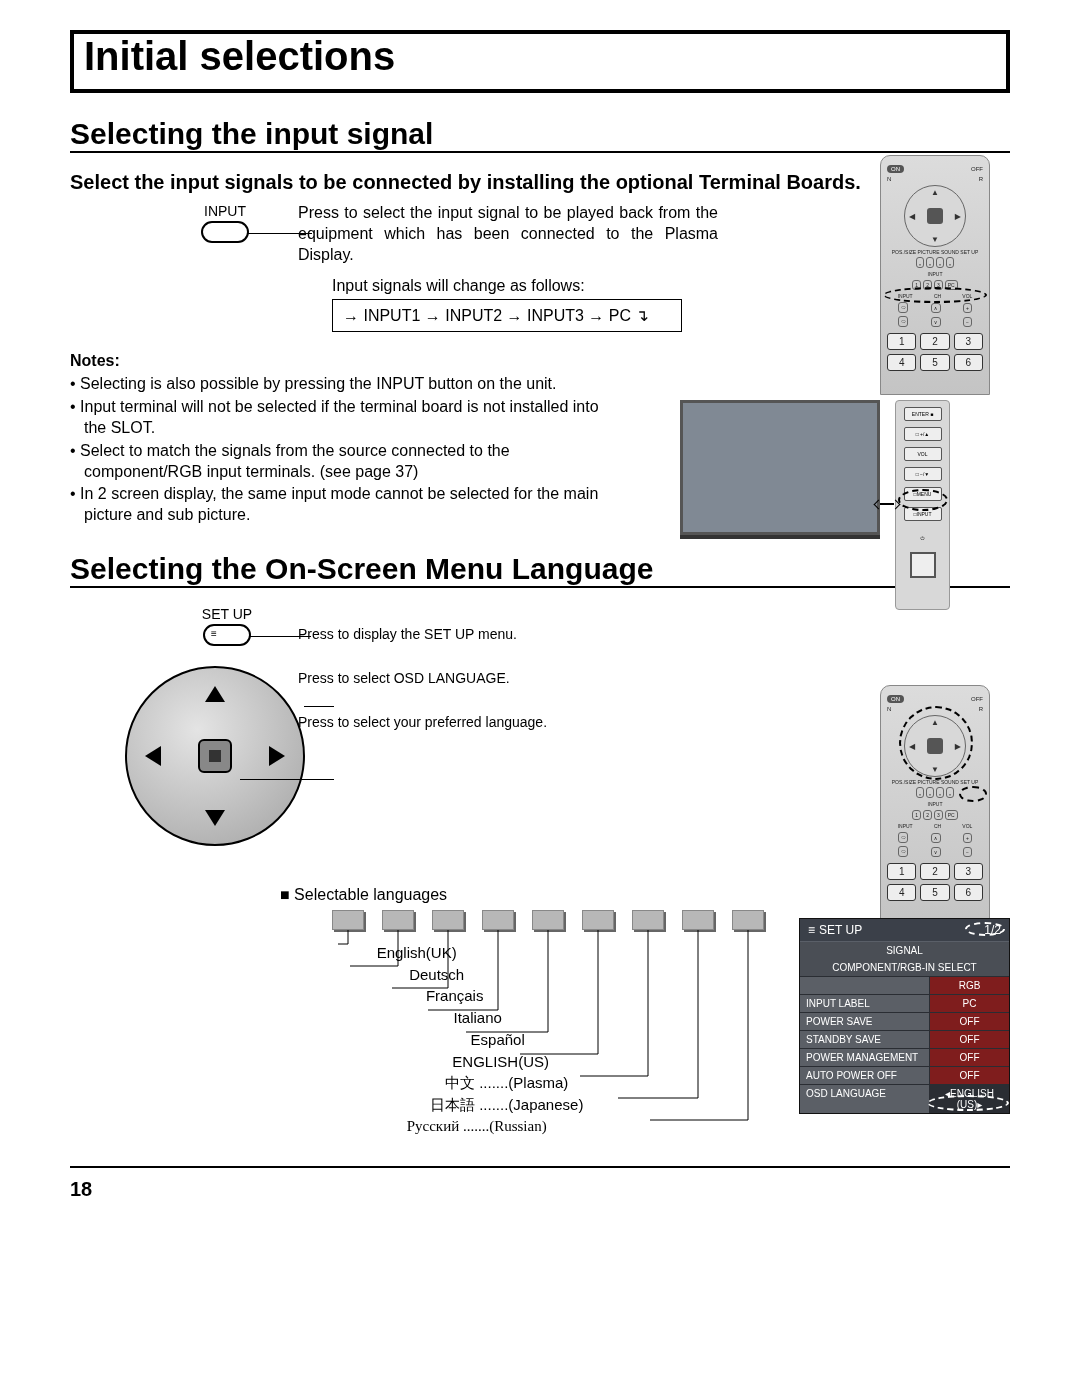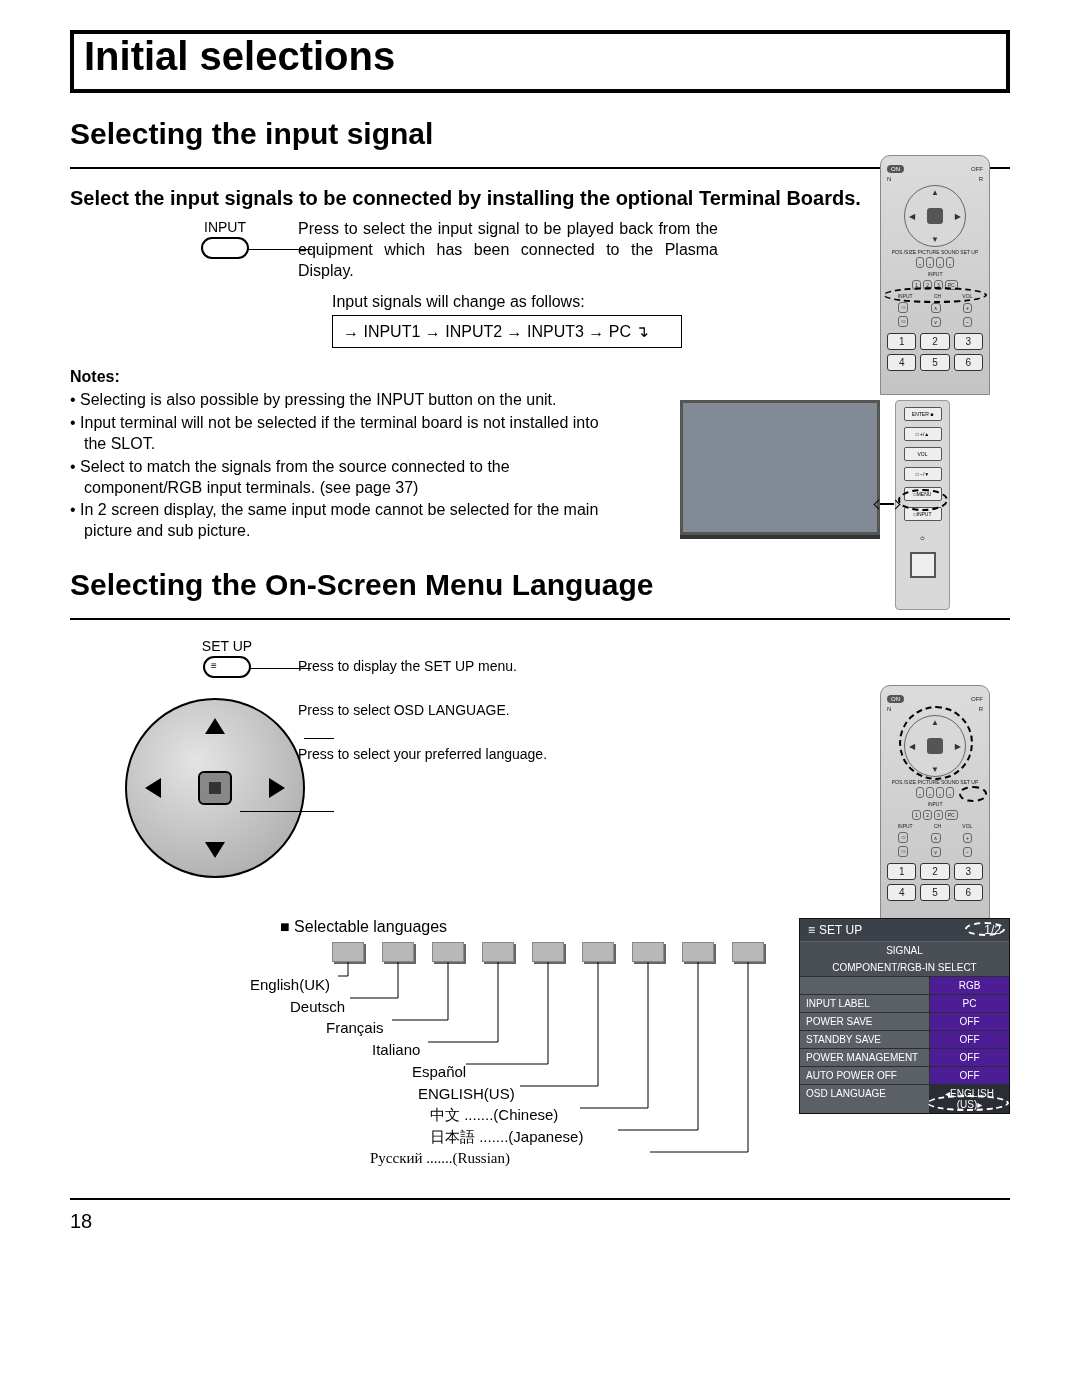--- a/index.html
+++ b/index.html
@@ -19,21 +19,21 @@
   }
   .title-box h1 {
     font-size: 40px;
     font-weight: 700;
     letter-spacing: 0px;
   }
   h2.section {
     font-size: 30px;
     font-weight: 700;
     border-bottom: 2px solid #000;
-    padding-bottom: 16px;
+    padding-bottom: 0;
     margin-bottom: 16px;
   }
   .body-text { font-size: 20px; line-height: 1.3; font-weight: bold; }
   .input-sec {
     position: relative;
     margin-top: 8px;
     margin-bottom: 12px;
   }
   .btn-illus {
     position: absolute;
@@ -197,21 +197,21 @@
   .wheel .tri.up{top:18px;left:50%;margin-left:-10px;border-width:0 10px 16px 10px;border-color:transparent transparent #000 transparent;}
   .wheel .tri.down{bottom:18px;left:50%;margin-left:-10px;border-width:16px 10px 0 10px;border-color:#000 transparent transparent transparent;}
   .wheel .tri.left{left:18px;top:50%;margin-top:-10px;border-width:10px 16px 10px 0;border-color:transparent #000 transparent transparent;}
   .wheel .tri.right{right:18px;top:50%;margin-top:-10px;border-width:10px 0 10px 16px;border-color:transparent transparent transparent #000;}
   .wheel-line{position:absolute;height:1px;background:#000;}
   .wl1{left:234px;top:100px;width:30px;}
   .wl2{left:170px;top:173px;width:94px;}
 
   .langs-head{font-size:16px;margin-left:210px;}
   .langs-head::before{content:"■ ";}
-  .langs-area{position:relative;height:240px;margin-top:6px;}
+  .langs-area{position:relative;height:240px;margin-top:6px;text-align:center;}
   .flags{position:absolute;left:262px;top:0;display:flex;gap:18px;}
   .flag{width:32px;height:20px;background:#b8b8b8;border:1px solid #888;box-shadow:2px 2px 0 #666;}
   .lang-list{position:absolute;left:180px;top:32px;font-size:15px;line-height:1.45;}
   .lang-list div{white-space:nowrap;}
   
   .li0{margin-left:0;} .li1{margin-left:40px;} .li2{margin-left:76px;}
   .li3{margin-left:122px;} .li4{margin-left:162px;} .li5{margin-left:168px;}
   .li6{margin-left:180px;} .li7{margin-left:180px;} .li8{margin-left:120px;font-family:Liberation Serif, serif;}
 
   .lang-lines{position:absolute;pointer-events:none;}
@@ -233,37 +233,37 @@
     font-size:12px;
     border-bottom:1px solid #5a5f68;
   }
   .osd-head .ic{margin-right:4px;}
   .osd-row{
     display:flex;
     font-size:10px;
     border-top:1px solid #2a2d33;
   }
   .osd-row .l{flex:1;padding:3px 6px;background:#5b5f66;}
-  .osd-row .r{width:80px;text-align:center;padding:3px 2px;background:#4c1d95;border-left:1px solid #2a2d33;}
+  .osd-row .r{width:80px;text-align:center;padding:3px 2px;background:#7f1d1d;border-left:1px solid #2a2d33;}
   .osd-row.header .l,.osd-row.header .r{background:#4a4e55;text-align:center;}
   .osd-row.header{border-top:none;}
   .osd-row .r.sel{background:#2a2d33;}
   .osd .hilite{
     position:absolute; right:4px; top:3px;
     width:40px;height:14px;
     border:2px dashed #fff;border-radius:50%;
   }
   .osd .hilite2{
     position:absolute;bottom:2px;right:0;
     width:82px;height:16px;
     border:2px dashed #fff;border-radius:50%;
   }
 
   hr.final{border:none;border-top:2px solid #000;margin-top:16px;}
-  .pgnum{font-size:20px;font-weight:400;margin-top:10px;}
+  .pgnum{font-size:20px;font-weight:700;margin-top:10px;}
 </style>
 </head>
 <body>
 
 <div class="title-box">
   <h1>Initial selections</h1>
 </div>
 
 <h2 class="section">Selecting the input signal</h2>
 <p class="body-text">Select the input signals to be connected by installing the optional Terminal Boards.</p>
@@ -398,21 +398,21 @@
       <div class="flag"></div>
       <div class="flag"></div>
     </div>
     <div class="lang-list">
       <div class="li0">English(UK)</div>
       <div class="li1">Deutsch</div>
       <div class="li2">Français</div>
       <div class="li3">Italiano</div>
       <div class="li4">Español</div>
       <div class="li5">ENGLISH(US)</div>
-      <div class="li6">中文 .......(Chinese)</div>
+      <div class="li6">中文 .......(Plasma)</div>
       <div class="li7">日本語 .......(Japanese)</div>
       <div class="li8">Русский .......(Russian)</div>
     </div>
 
     <svg class="lang-lines" width="700" height="240" style="left:0;top:0;">
       <g stroke="#000" stroke-width="1" fill="none">
         <path d="M278 20 V34 H268"></path>
         <path d="M328 20 V56 H280"></path>
         <path d="M378 20 V78 H322"></path>
         <path d="M428 20 V100 H358"></path>

